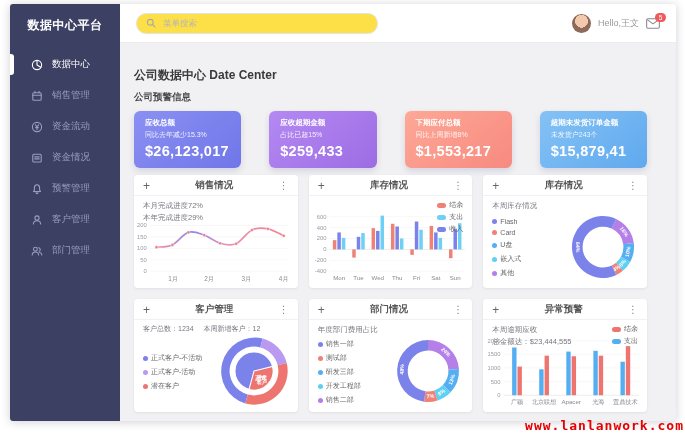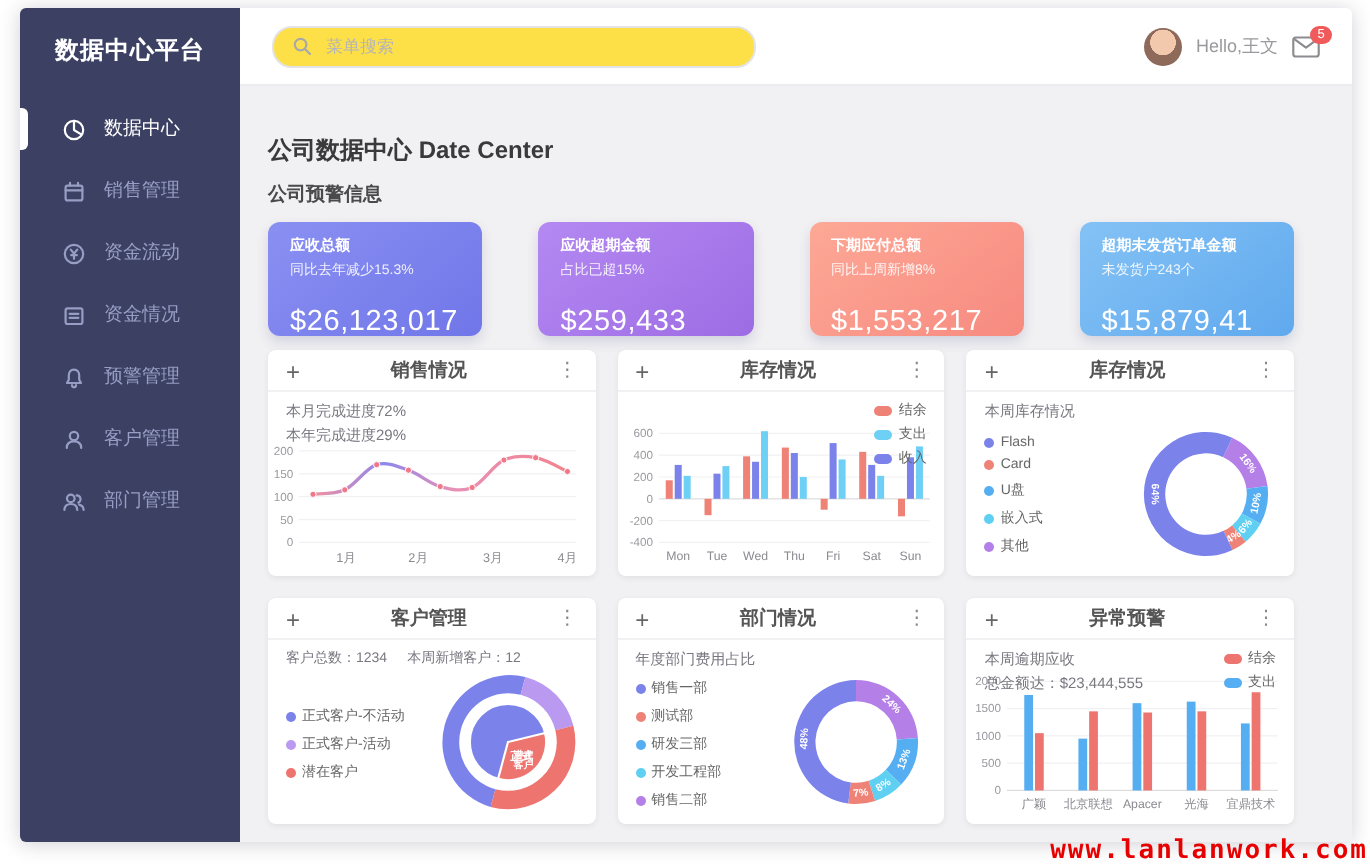--- a/index.html
+++ b/index.html
@@ -35,21 +35,21 @@
          height:9px;border-radius:5px;display:flex;align-items:center;justify-content:center;padding:0 1px}
   
   .content{flex:1;padding:20px 29px 0 14px;display:flex;flex-direction:column;overflow:hidden}
   .page-title{font-size:12px;font-weight:bold;color:#3a3a3d;margin:4px 0 1px}
   .section-label{font-size:9.5px;font-weight:bold;color:#4a4a4e;margin-top:6px}
   .alert-row{display:flex;gap:28px;margin-top:7px}
   .alert-card{flex:1;height:57px;border-radius:6px;padding:7px 11px;color:#fff;box-sizing:border-box;
               box-shadow:0 3px 6px rgba(80,80,140,.18)}
   .alert-title{font-size:7.5px;font-weight:bold}
   .alert-sub{font-size:7px;opacity:.88;margin-top:2px}
-  .alert-value{font-size:14.5px;font-weight:normal;margin-top:13px;letter-spacing:.3px}
+  .alert-value{font-size:14.5px;font-weight:bold;margin-top:3px;letter-spacing:.3px}
   .grid{display:grid;grid-template-columns:repeat(3,1fr);gap:11px;margin-top:7px}
   .chart-card{background:#fff;border-radius:4px;height:113px;box-shadow:0 1px 3px rgba(0,0,0,.07);
               display:flex;flex-direction:column;overflow:hidden}
   .card-head{display:flex;align-items:center;padding:4px 9px 3px;border-bottom:1px solid #f1f1f3;flex-shrink:0}
   .plus{font-size:12px;color:#666;cursor:pointer;line-height:1}
   .card-title{flex:1;text-align:center;font-size:9.5px;font-weight:bold;color:#555}
   .dots{font-size:10px;color:#888;cursor:pointer;line-height:1}
   .card-body{flex:1;position:relative;min-height:0}
   .notes{position:absolute;top:4px;left:9px;font-size:7.5px;color:#787880;line-height:1.55;z-index:2}
   .notes-row{position:absolute;top:4px;left:9px;right:6px;display:flex;gap:10px;font-size:7px;

